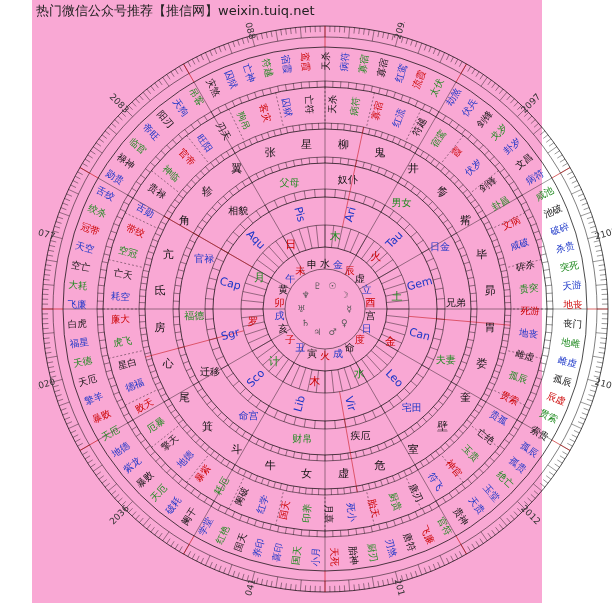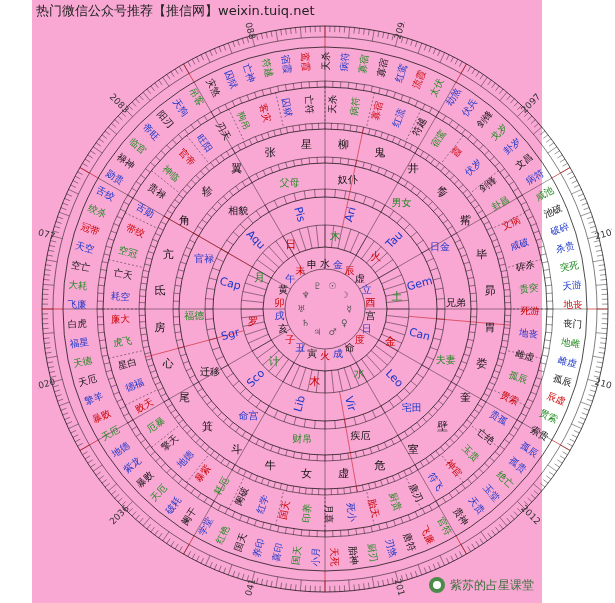--- a/index.html
+++ b/index.html
@@ -1348,18 +1348,14 @@
           <text x="294.42" y="309.83" font-size="9" fill="#555555" text-anchor="middle" dominant-baseline="central" transform="rotate(0.00 294.42 309.83)">♂</text>
           <text x="279.58" y="309.83" font-size="9" fill="#555555" text-anchor="middle" dominant-baseline="central" transform="rotate(0.00 279.58 309.83)">♃</text>
           <text x="267.58" y="301.11" font-size="9" fill="#555555" text-anchor="middle" dominant-baseline="central" transform="rotate(0.00 267.58 301.11)">♄</text>
           <text x="263.00" y="287.00" font-size="9" fill="#555555" text-anchor="middle" dominant-baseline="central" transform="rotate(0.00 263.00 287.00)">♅</text>
           <text x="267.58" y="272.89" font-size="9" fill="#555555" text-anchor="middle" dominant-baseline="central" transform="rotate(0.00 267.58 272.89)">♆</text>
           <text x="279.58" y="264.17" font-size="9" fill="#555555" text-anchor="middle" dominant-baseline="central" transform="rotate(0.00 279.58 264.17)">♇</text>
         </g>
     </svg>
   </div>
 
-  <div id="watermark">
-    <span id="wm-logo"></span>
-    <span>紫苏的占星课堂</span>
-  </div>
 
 </div>
 
 </body></html>

